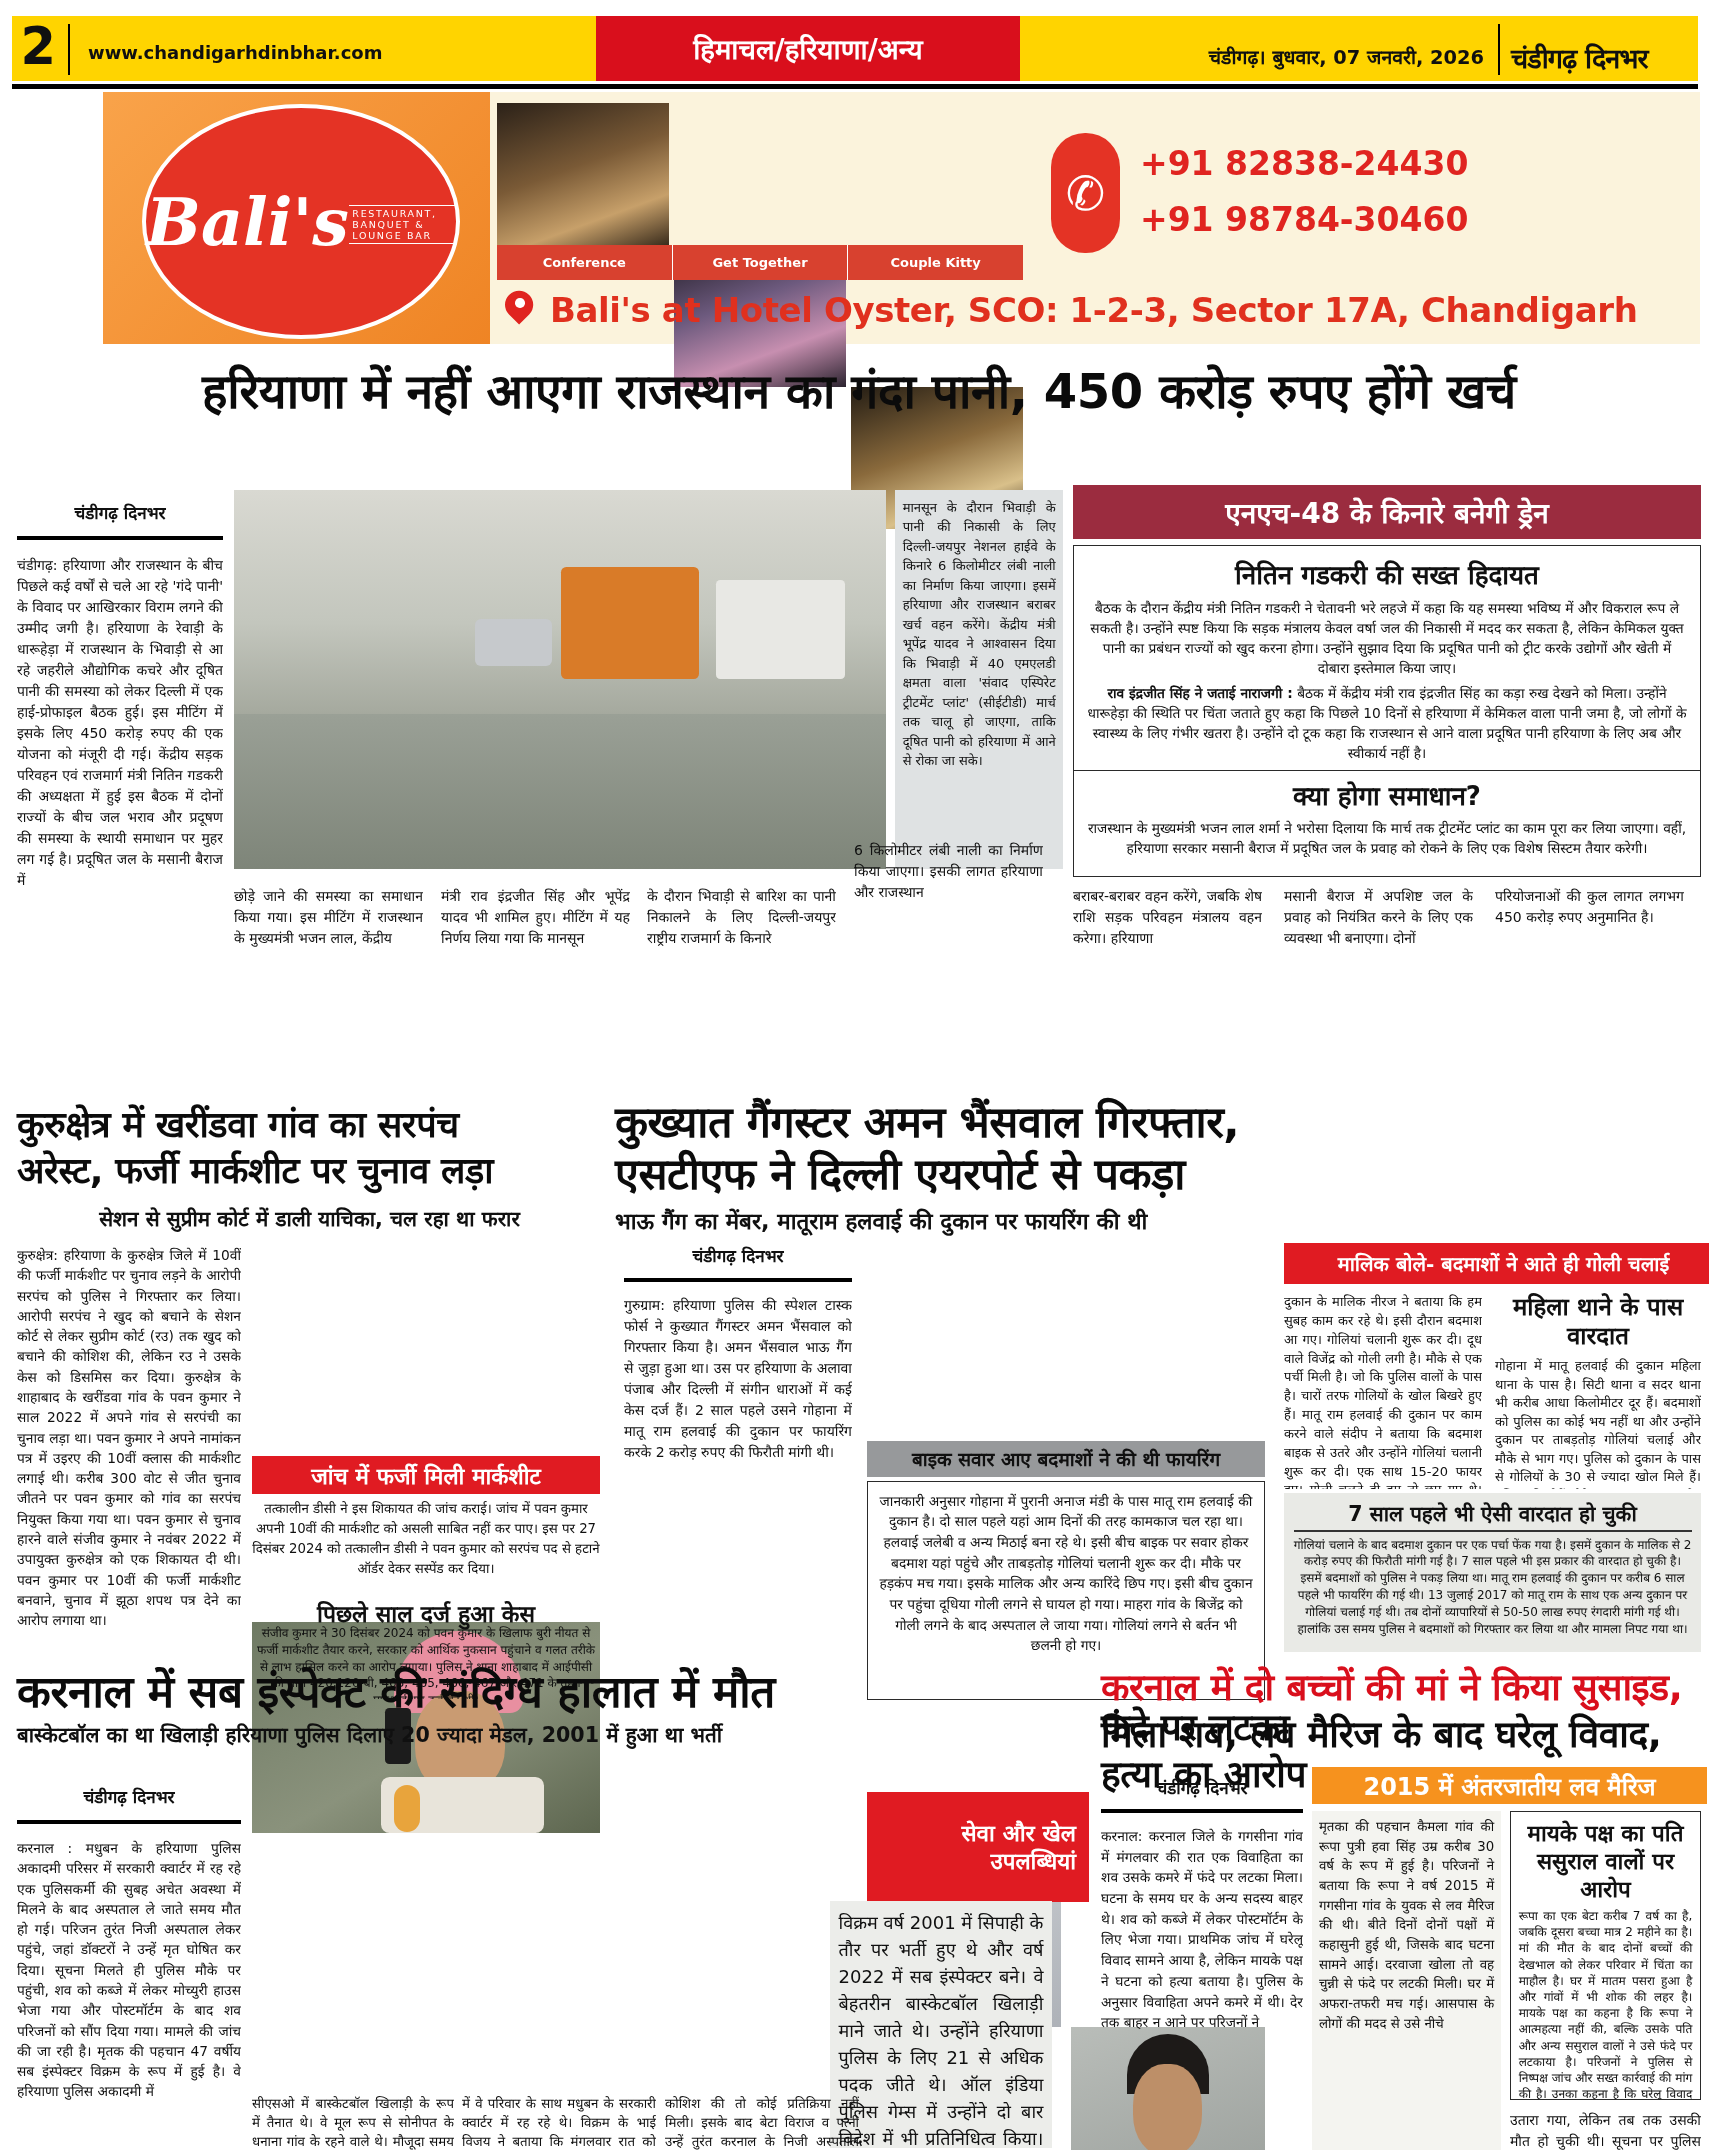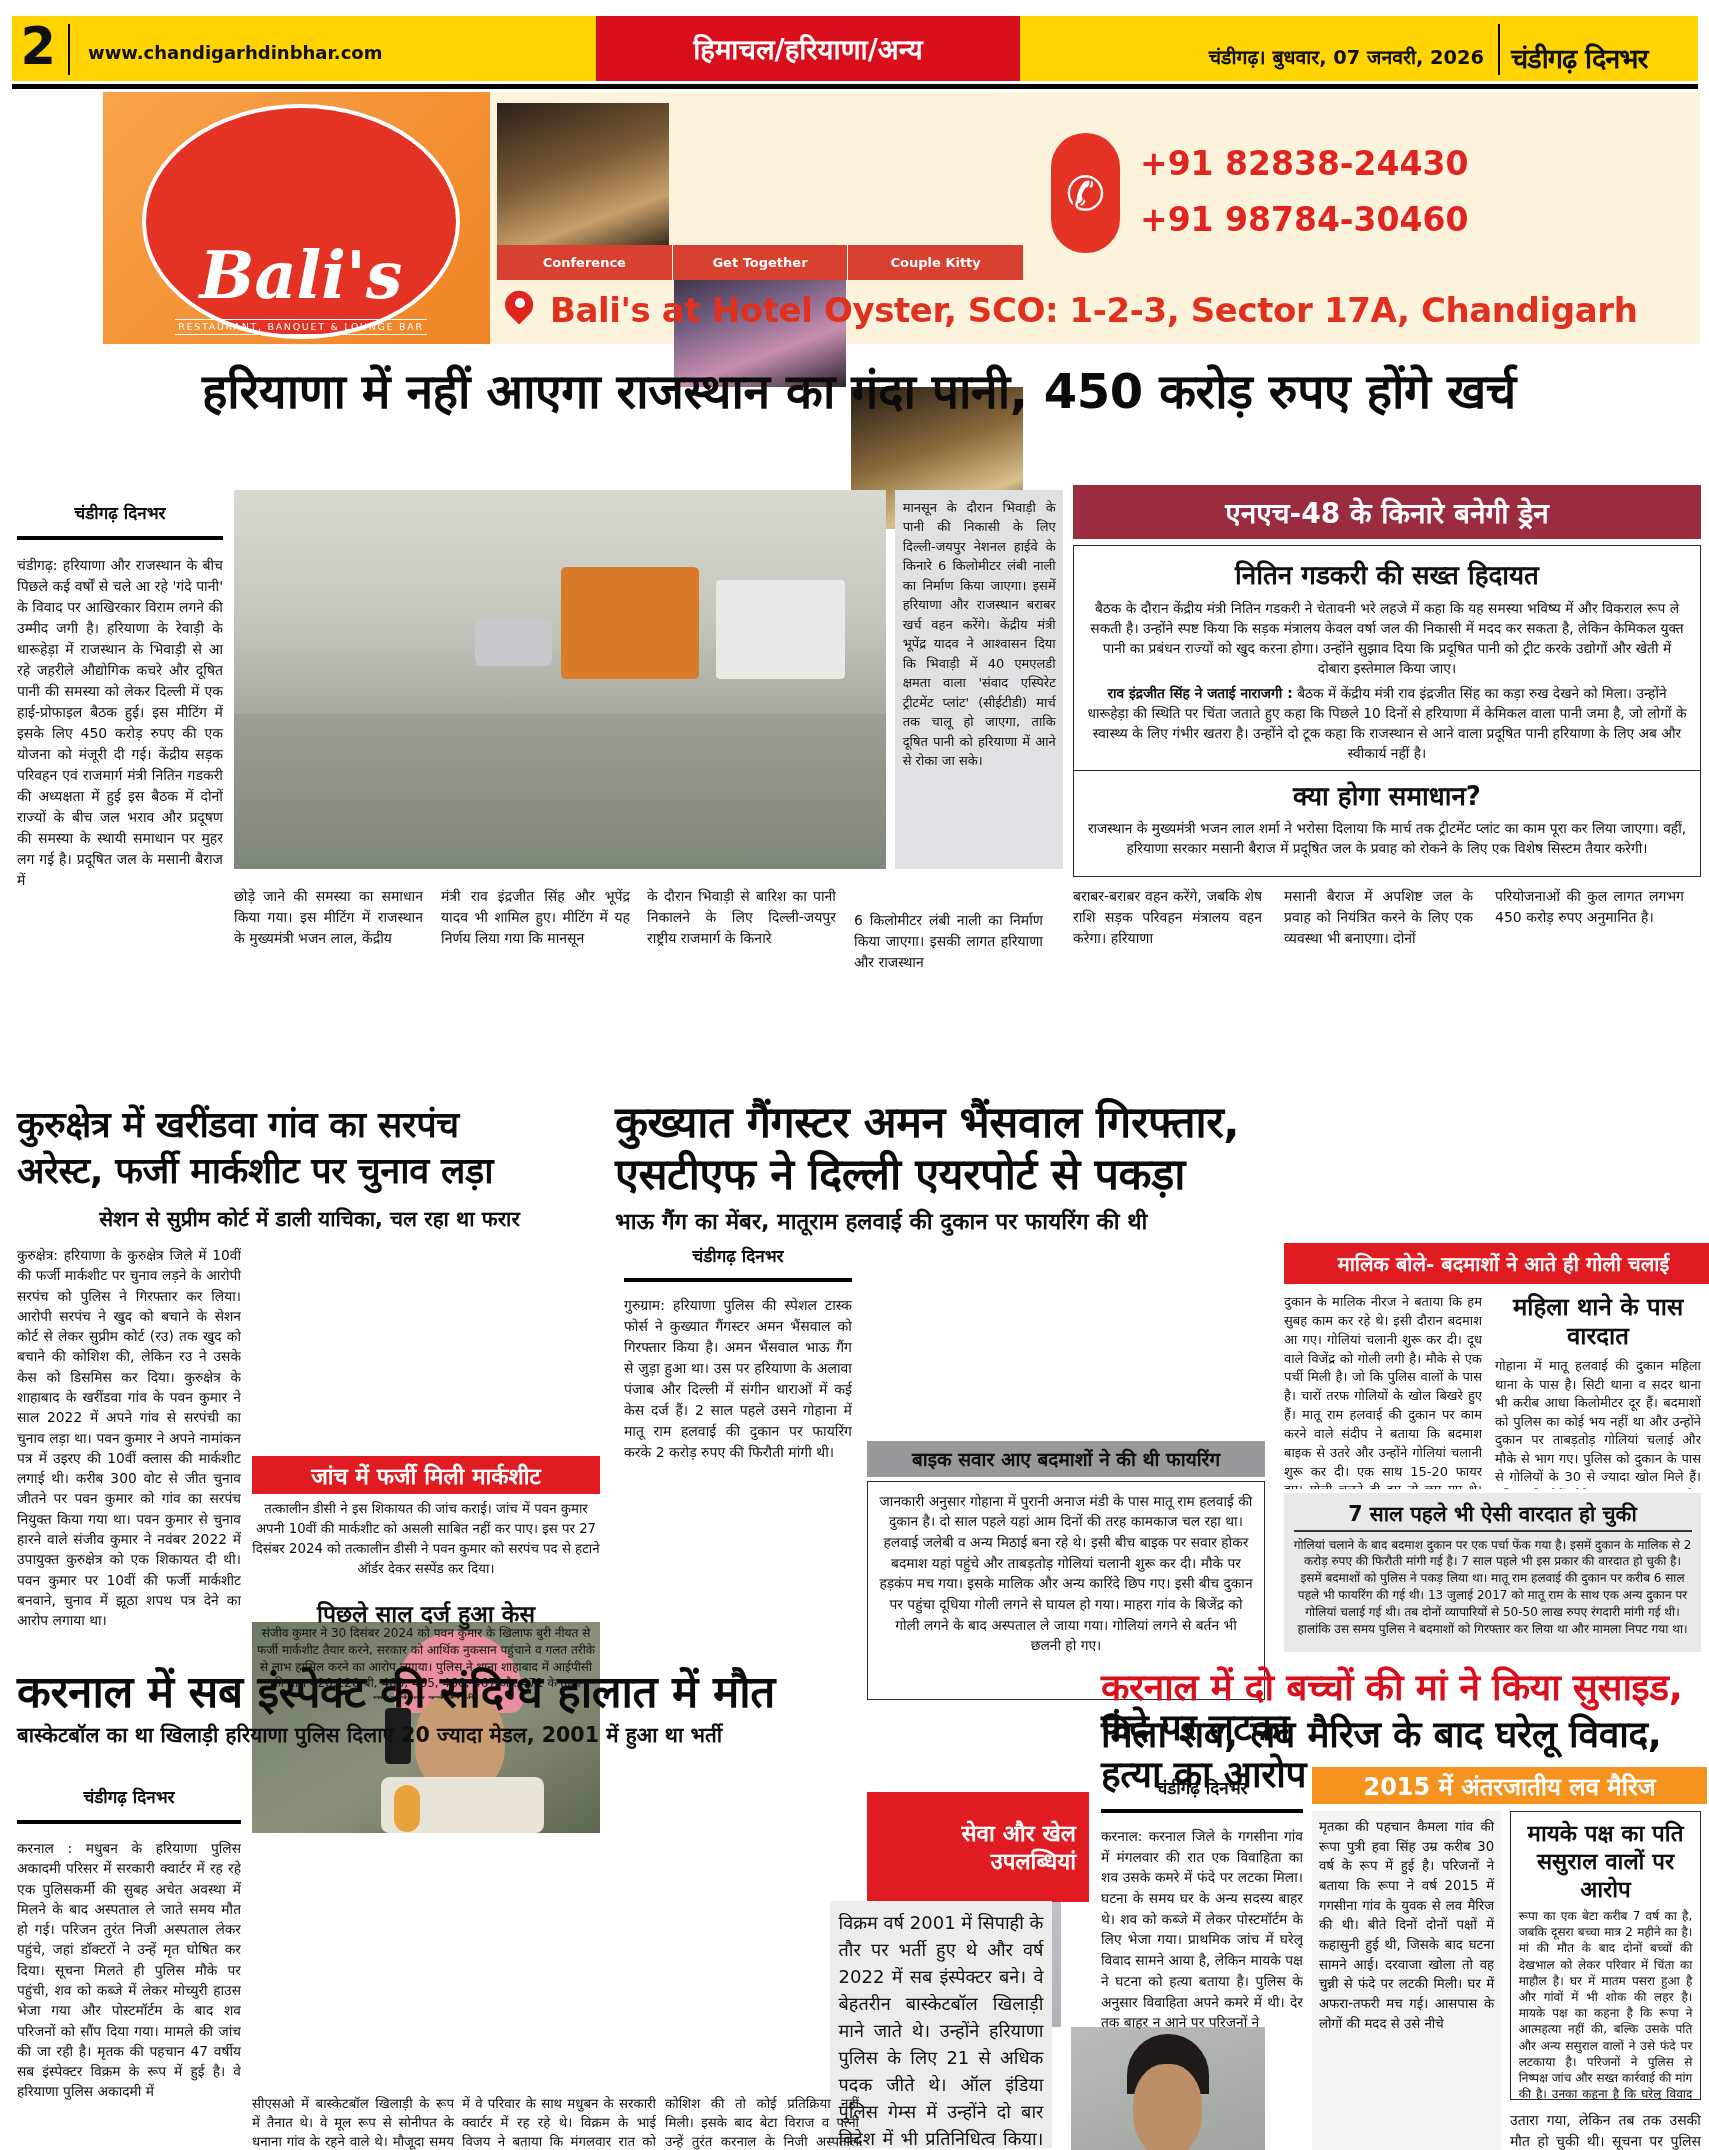--- a/index.html
+++ b/index.html
@@ -30,21 +30,21 @@
   <div class="abs whitebar" style="left:596px;top:16.3px;width:424px;height:65px;background:#D90F1C;font-size:27.5px;">
     <span>हिमाचल/हरियाणा/अन्य</span>
   </div>
   <div class="abs b" style="left:1127px;top:43px;width:357px;font-size:19.4px;text-align:right;">चंडीगढ़। बुधवार, 07 जनवरी, 2026</div>
   <div class="abs" style="left:1498px;top:24px;width:2.2px;height:51px;background:#000;"></div>
   <div class="abs b" style="left:1511px;top:39px;width:189px;font-size:27px;letter-spacing:-0.9px;">चंडीगढ़ दिनभर</div>
   <div class="abs" style="left:12px;top:84px;width:1686px;height:5.2px;background:#000;"></div>
 
   <div class="abs" style="left:103px;top:92px;width:1597px;height:252px;background:#FBF3DC;">
     <div class="abs" style="left:0;top:0;width:387px;height:252px;background:linear-gradient(135deg,#F9A34A,#EF8424);"></div>
-    <div class="abs" style="left:39px;top:12px;width:310px;height:227px;background:#E43325;border-radius:50%;border:4.3px solid #fff;display:flex;flex-direction:column;align-items:center;justify-content:flex-end;">
+    <div class="abs" style="left:39px;top:12px;width:310px;height:227px;background:#E43325;border-radius:50%;border:4.3px solid #fff;display:flex;flex-direction:row;align-items:center;justify-content:flex-end;">
       <div style="font-family:'DejaVu Serif',serif;font-style:italic;font-weight:bold;font-size:65px;color:#fff;">Bali's</div>
       <div style="font-size:9.5px;color:#fff;letter-spacing:1.7px;border-top:1.3px solid #fff;border-bottom:1.3px solid #fff;padding:1.7px 3.4px;margin-top:6px;">RESTAURANT, BANQUET &amp; LOUNGE BAR</div>
     </div>
 
     <div class="abs photo" style="left:394px;top:10.8px;width:172px;height:142px;background:linear-gradient(160deg,#2b2118,#7a5a36 45%,#c7a06a 75%,#3a2c1c);"></div>
     <div class="abs photo" style="left:571px;top:10.8px;width:172px;height:142px;background:linear-gradient(160deg,#1e1a22,#6d5a7e 40%,#c78fb0 70%,#2c2430);"></div>
     <div class="abs photo" style="left:748px;top:10.8px;width:172px;height:142px;background:linear-gradient(160deg,#241d14,#8a6a3c 45%,#d9c08a 75%,#33271a);"></div>
     <div class="abs" style="left:394px;top:153px;width:526px;height:35px;background:#D8412F;display:flex;">
       <div class="whitebar" style="flex:1;font-size:13px;">Conference</div>
       <div class="whitebar" style="flex:1;font-size:13px;border-left:0.9px solid #fff;border-right:0.9px solid #fff;">Get Together</div>
@@ -87,21 +87,21 @@
       <span>बैठक में केंद्रीय मंत्री राव इंद्रजीत सिंह का कड़ा रुख देखने को मिला। उन्होंने धारूहेड़ा की स्थिति पर चिंता जताते हुए कहा कि पिछले 10 दिनों से हरियाणा में केमिकल वाला पानी जमा है, जो लोगों के स्वास्थ्य के लिए गंभीर खतरा है। उन्होंने दो टूक कहा कि राजस्थान से आने वाला प्रदूषित पानी हरियाणा के लिए अब और स्वीकार्य नहीं है।</span>
     </div>
     <div style="border-top:1.7px solid #2a2a2a;margin:7.7px -11.2px 0 -11.2px;"></div>
     <div class="panel-title" style="font-size:26px;margin-top:6px;">क्या होगा समाधान?</div>
     <div class="ctr" style="font-size:13.8px;line-height:1.45;margin-top:5.2px;">राजस्थान के मुख्यमंत्री भजन लाल शर्मा ने भरोसा दिलाया कि मार्च तक ट्रीटमेंट प्लांट का काम पूरा कर लिया जाएगा। वहीं, हरियाणा सरकार मसानी बैराज में प्रदूषित जल के प्रवाह को रोकने के लिए एक विशेष सिस्टम तैयार करेगी।</div>
   </div>
 
   <div class="abs just body-txt" style="left:234px;top:886px;width:189px;height:194px;overflow:hidden;">छोड़े जाने की समस्या का समाधान किया गया। इस मीटिंग में राजस्थान के मुख्यमंत्री भजन लाल, केंद्रीय</div>
   <div class="abs just body-txt" style="left:441px;top:886px;width:189px;height:194px;overflow:hidden;">मंत्री राव इंद्रजीत सिंह और भूपेंद्र यादव भी शामिल हुए। मीटिंग में यह निर्णय लिया गया कि मानसून</div>
   <div class="abs just body-txt" style="left:647px;top:886px;width:189px;height:194px;overflow:hidden;">के दौरान भिवाड़ी से बारिश का पानी निकालने के लिए दिल्ली-जयपुर राष्ट्रीय राजमार्ग के किनारे</div>
-  <div class="abs just body-txt" style="left:854px;top:910px;width:189px;height:194px;overflow:hidden;">6 किलोमीटर लंबी नाली का निर्माण किया जाएगा। इसकी लागत हरियाणा और राजस्थान</div>
+  <div class="abs just body-txt" style="left:854px;top:840px;width:189px;height:194px;overflow:hidden;">6 किलोमीटर लंबी नाली का निर्माण किया जाएगा। इसकी लागत हरियाणा और राजस्थान</div>
   <div class="abs just body-txt" style="left:1073px;top:886px;width:189px;height:194px;overflow:hidden;">बराबर-बराबर वहन करेंगे, जबकि शेष राशि सड़क परिवहन मंत्रालय वहन करेगा। हरियाणा</div>
   <div class="abs just body-txt" style="left:1284px;top:886px;width:189px;height:194px;overflow:hidden;">मसानी बैराज में अपशिष्ट जल के प्रवाह को नियंत्रित करने के लिए एक व्यवस्था भी बनाएगा। दोनों</div>
   <div class="abs just body-txt" style="left:1495px;top:886px;width:189px;height:194px;overflow:hidden;">परियोजनाओं की कुल लागत लगभग 450 करोड़ रुपए अनुमानित है।</div>
 
   <div class="abs hl" style="left:17px;top:1106px;width:585px;font-size:36px;">कुरुक्षेत्र में खरींडवा गांव का सरपंच</div>
   <div class="abs hl" style="left:17px;top:1152px;width:585px;font-size:36px;">अरेस्ट, फर्जी मार्कशीट पर चुनाव लड़ा</div>
   <div class="abs b ctr" style="left:17px;top:1204px;width:585px;font-size:20.6px;">सेशन से सुप्रीम कोर्ट में डाली याचिका, चल रहा था फरार</div>
   <div class="abs just" style="left:17px;top:1245px;width:224px;height:454px;font-size:13.8px;line-height:1.47;overflow:hidden;">कुरुक्षेत्र: हरियाणा के कुरुक्षेत्र जिले में 10वीं की फर्जी मार्कशीट पर चुनाव लड़ने के आरोपी सरपंच को पुलिस ने गिरफ्तार कर लिया। आरोपी सरपंच ने खुद को बचाने के सेशन कोर्ट से लेकर सुप्रीम कोर्ट (रउ) तक खुद को बचाने की कोशिश की, लेकिन रउ ने उसके केस को डिसमिस कर दिया। कुरुक्षेत्र के शाहाबाद के खरींडवा गांव के पवन कुमार ने साल 2022 में अपने गांव से सरपंची का चुनाव लड़ा था। पवन कुमार ने अपने नामांकन पत्र में उइरए की 10वीं क्लास की मार्कशीट लगाई थी। करीब 300 वोट से जीत चुनाव जीतने पर पवन कुमार को गांव का सरपंच नियुक्त किया गया था। पवन कुमार से चुनाव हारने वाले संजीव कुमार ने नवंबर 2022 में उपायुक्त कुरुक्षेत्र को एक शिकायत दी थी। पवन कुमार पर 10वीं की फर्जी मार्कशीट बनवाने, चुनाव में झूठा शपथ पत्र देने का आरोप लगाया था।</div>
 
   <div class="abs photo" style="left:252px;top:1243px;width:348px;height:211px;background:linear-gradient(150deg,#6f7a64,#8a927c 55%,#5d664f);">

